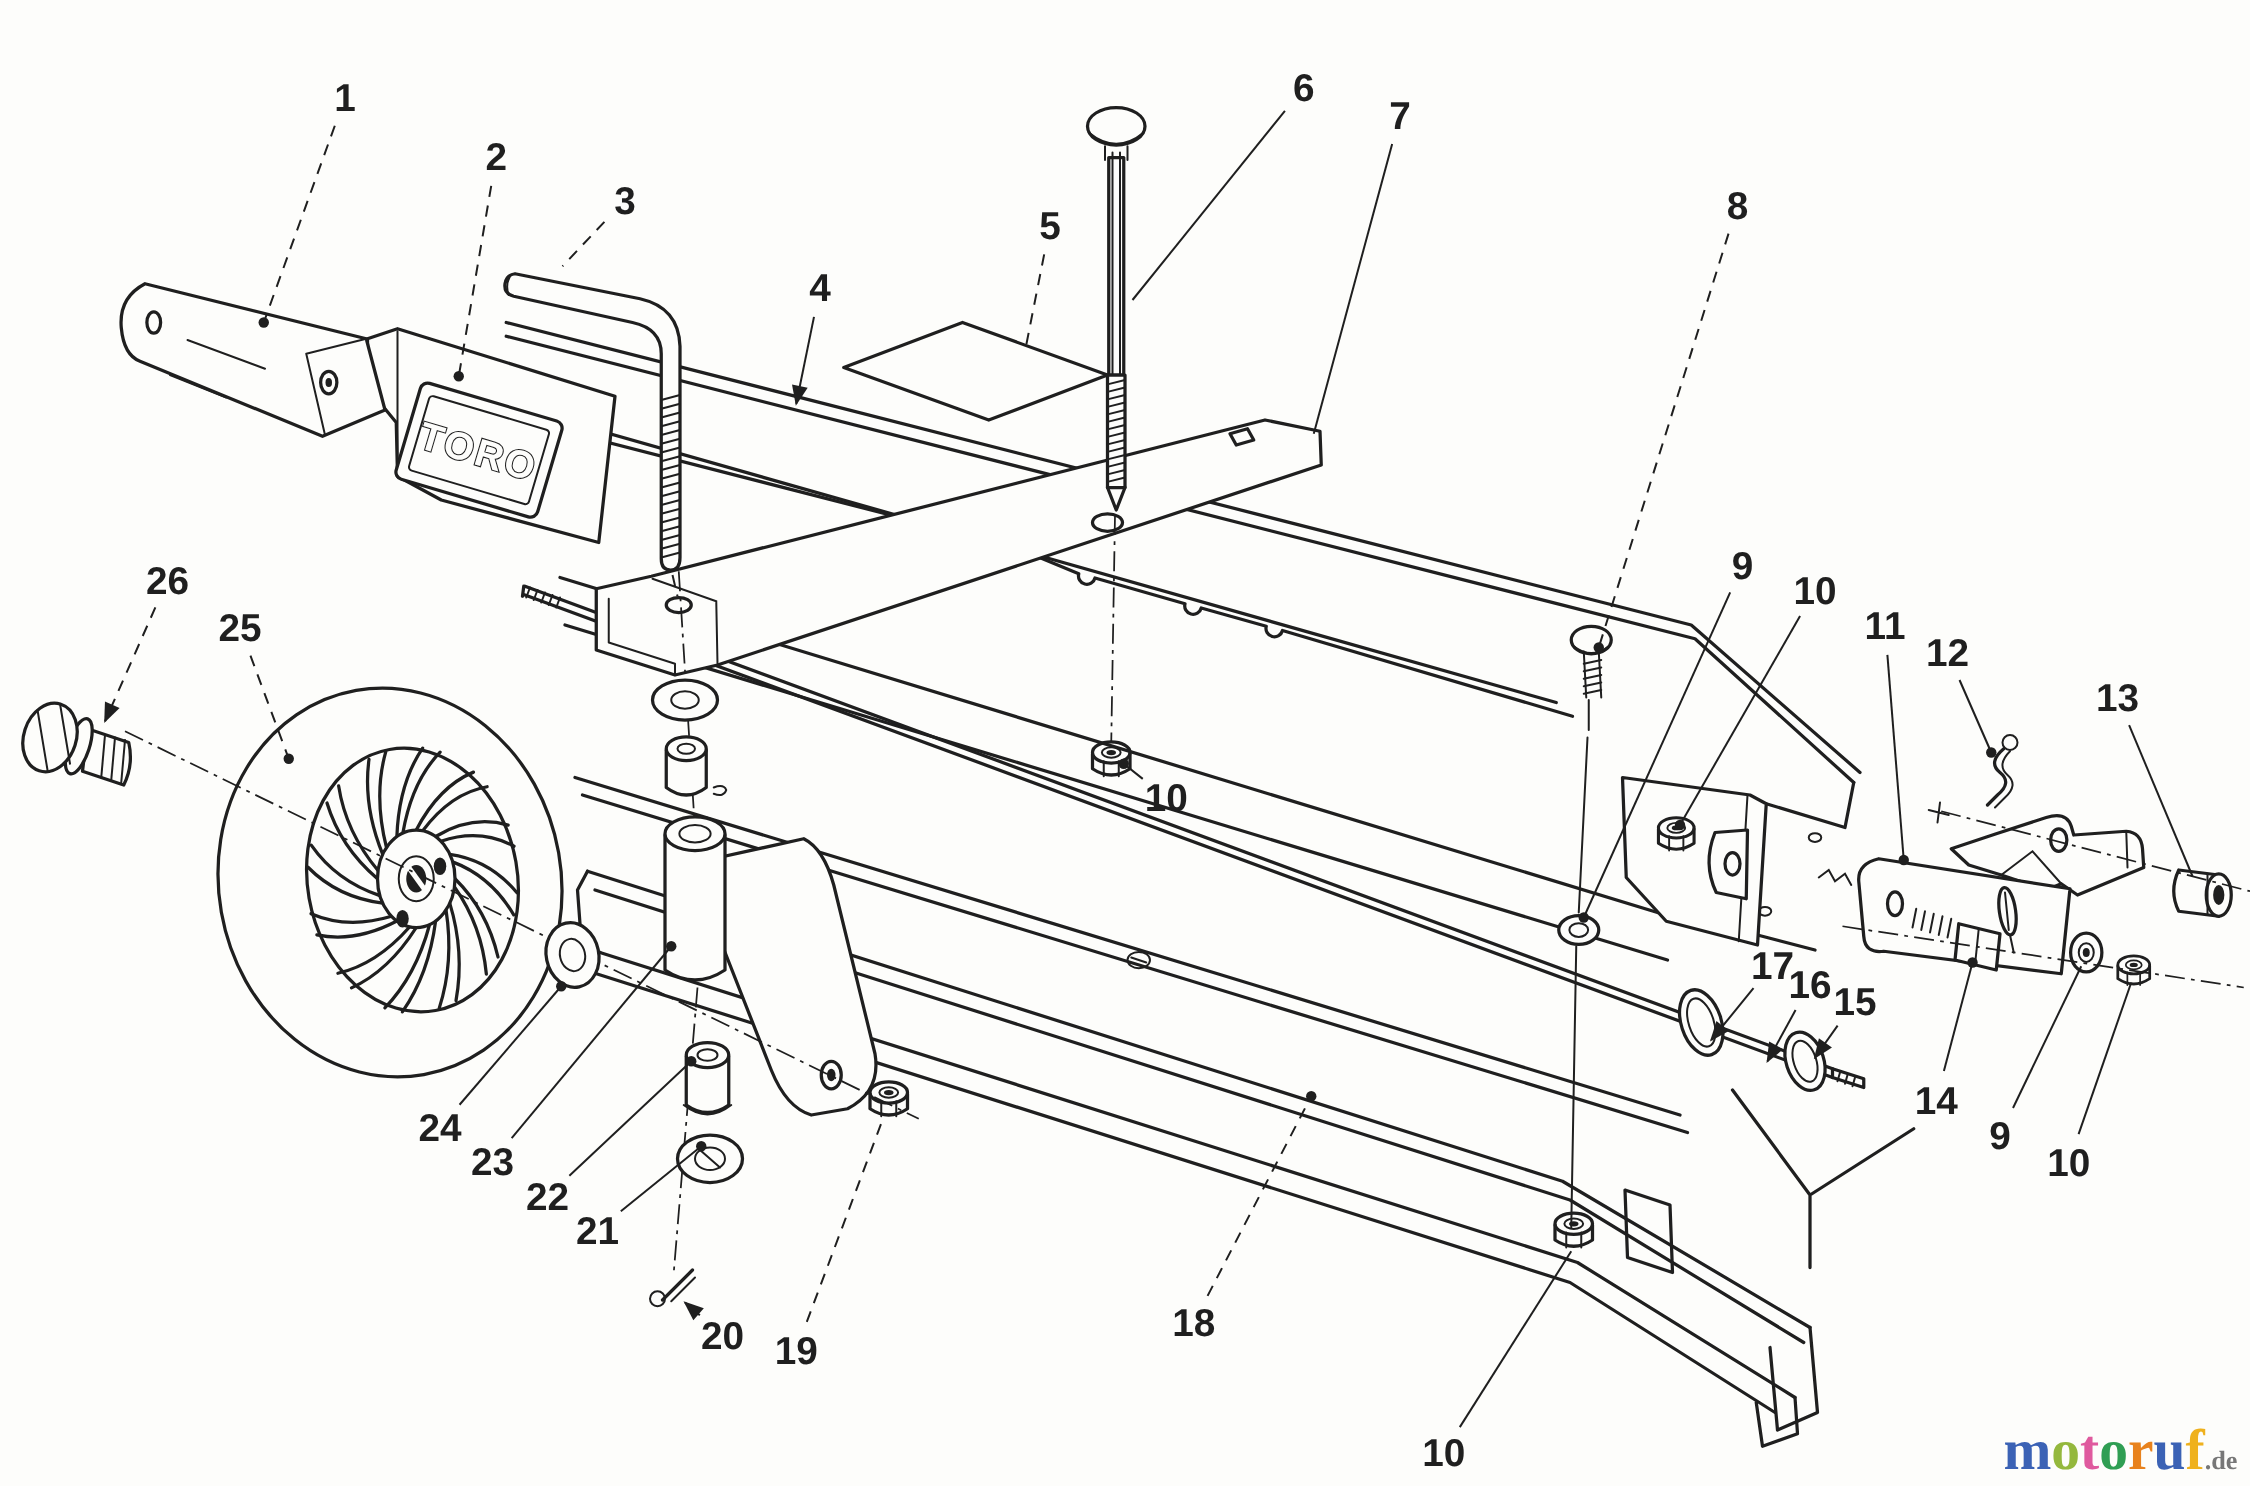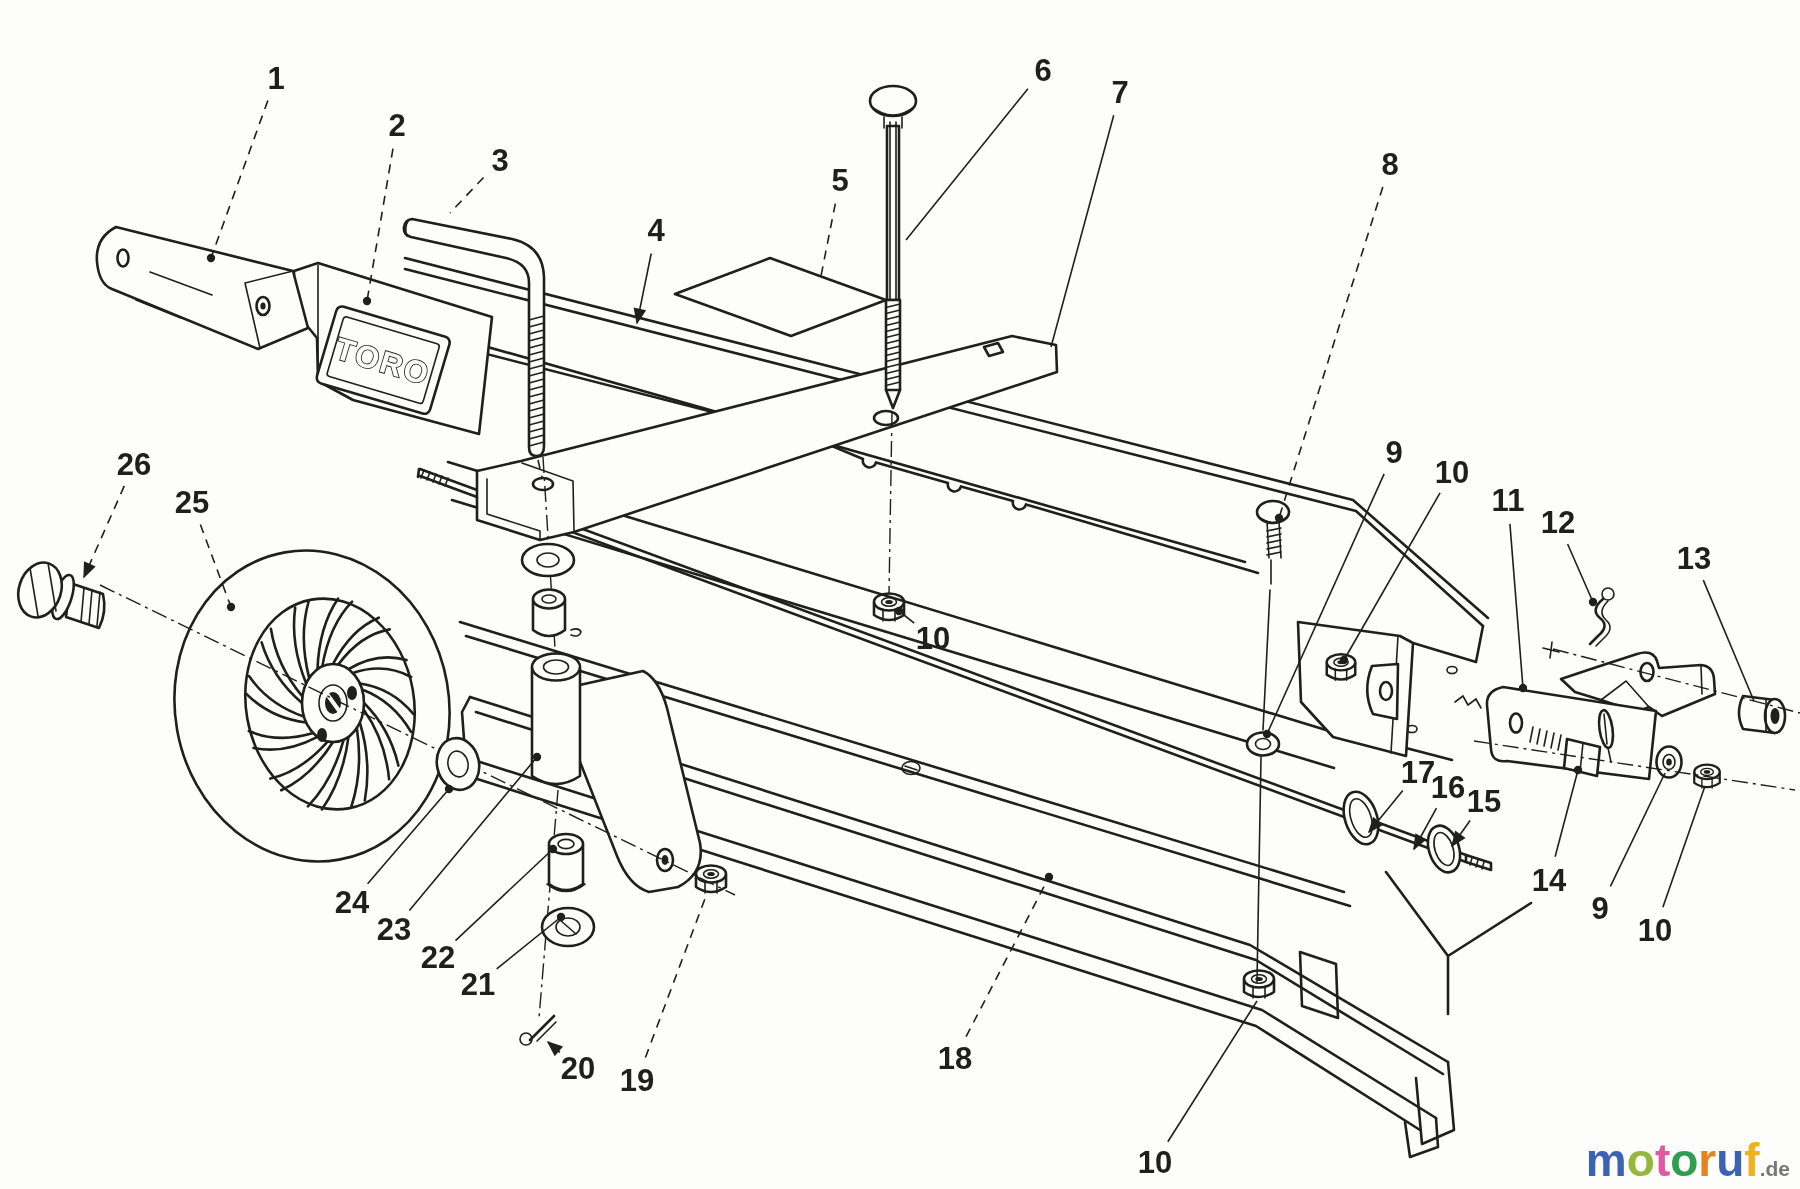--- a/index.html
+++ b/index.html
@@ -10,21 +10,21 @@
   .thin{stroke:#1f1f1f;fill:none;stroke-width:1.6;stroke-linecap:round;}
   .wfill{fill:#fdfdfb;}
   .solidfill{fill:#1f1f1f;stroke:none;}
   .axis{stroke:#1f1f1f;fill:none;stroke-width:1.4;stroke-dasharray:16 5 3 5;}
   .leader-solid{stroke:#1f1f1f;fill:none;stroke-width:1.6;}
   .leader-dashed{stroke:#1f1f1f;fill:none;stroke-width:1.6;stroke-dasharray:9 7;}
   .callout-num{font-family:"Liberation Sans",sans-serif;font-size:31px;font-weight:700;
                fill:#1f1f1f;}
   .toro-text{font-family:"Liberation Sans",sans-serif;font-size:31px;font-weight:800;
              letter-spacing:2px;fill:#fdfdfb;stroke:#1f1f1f;stroke-width:1.7px;paint-order:stroke;}
-  .watermark{position:absolute;right:10px;bottom:6px;font-family:Liberation Sans, sans-serif;
+  .watermark{position:absolute;right:10px;bottom:6px;font-family:Liberation Serif, serif;
              font-weight:bold;font-size:46px;line-height:1;user-select:none;}
   .watermark .wm-suffix{font-size:21px;color:#777;font-weight:bold;}
 </style>
 </head>
 <body>
 
 <div class="stage">
 <svg width="1800" height="1189" viewBox="0 0 1800 1189">
   <defs>
     <marker id="mdot" markerWidth="8" markerHeight="8" refX="4" refY="4">

